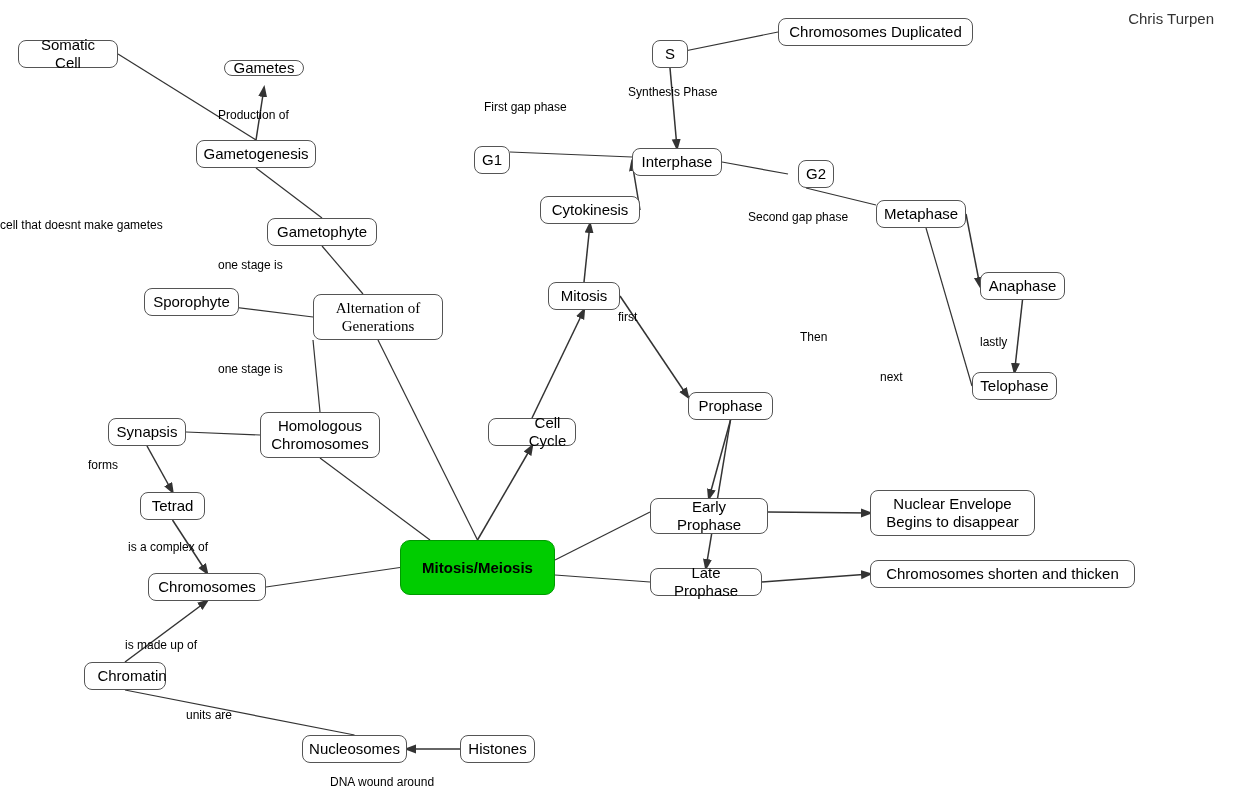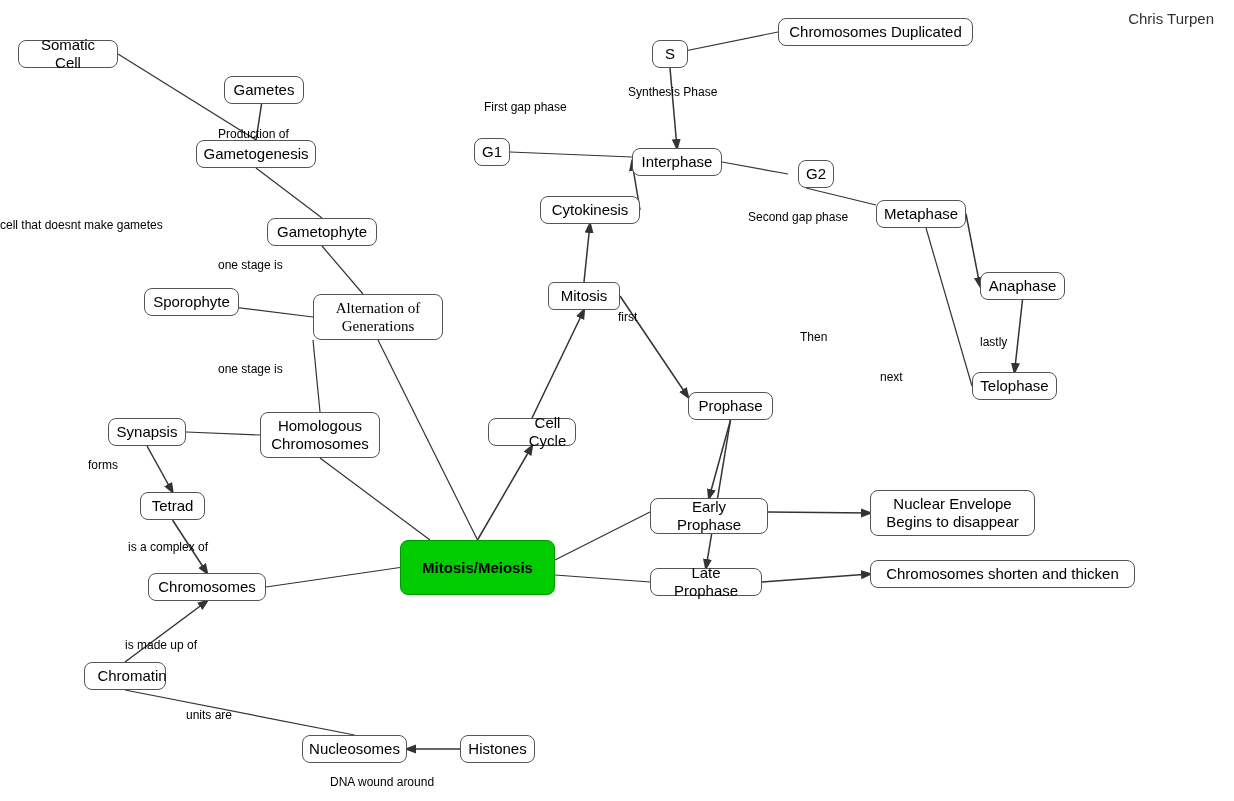--- a/index.html
+++ b/index.html
@@ -93,55 +93,55 @@
     <line x1="1022.5" y1="300" x2="1014.5" y2="372" stroke="#333" stroke-width="1.5" marker-end="url(#arrow)"></line>
     <line x1="972" y1="386" x2="926" y2="228" stroke="#333" stroke-width="1.2"></line>
     <line x1="555" y1="560" x2="650" y2="512" stroke="#333" stroke-width="1.2"></line>
     <line x1="555" y1="575" x2="650" y2="582" stroke="#333" stroke-width="1.2"></line>
   </svg>
 
 <div class="author">Chris Turpen</div>
 
 <div id="nodes-container">
     <div class="node" style="left: 18px; top: 40px; width: 100px; height: 28px; display: flex; align-items: center; justify-content: center; line-height: 1.2; white-space: pre-wrap;">Somatic Cell</div>
-    <div class="node" style="left: 224px; top: 60px; width: 80px; height: 28px; display: flex; align-items: center; justify-content: center; line-height: 1.2; white-space: pre-wrap; margin-top: 16px;">Gametes</div>
+    <div class="node" style="left: 224px; top: 60px; width: 80px; height: 16px; display: flex; align-items: center; justify-content: center; line-height: 1.2; white-space: pre-wrap;">Gametes</div>
     <div class="node" style="left: 196px; top: 140px; width: 120px; height: 28px; display: flex; align-items: center; justify-content: center; line-height: 1.2; white-space: pre-wrap;">Gametogenesis</div>
     <div class="node" style="left: 267px; top: 218px; width: 110px; height: 28px; display: flex; align-items: center; justify-content: center; line-height: 1.2; white-space: pre-wrap;">Gametophyte</div>
     <div class="node" style="left: 144px; top: 288px; width: 95px; height: 28px; display: flex; align-items: center; justify-content: center; line-height: 1.2; white-space: pre-wrap;">Sporophyte</div>
     <div class="node" style="left: 313px; top: 294px; width: 130px; height: 46px; display: flex; align-items: center; justify-content: center; line-height: 1.2; white-space: pre-wrap; font-family: Liberation Serif, serif;">Alternation of
 Generations</div>
     <div class="node" style="left: 108px; top: 418px; width: 78px; height: 28px; display: flex; align-items: center; justify-content: center; line-height: 1.2; white-space: pre-wrap;">Synapsis</div>
     <div class="node" style="left: 260px; top: 412px; width: 120px; height: 46px; display: flex; align-items: center; justify-content: center; line-height: 1.2; white-space: pre-wrap;">Homologous
 Chromosomes</div>
     <div class="node" style="left: 140px; top: 492px; width: 65px; height: 28px; display: flex; align-items: center; justify-content: center; line-height: 1.2; white-space: pre-wrap;">Tetrad</div>
     <div class="node" style="left: 148px; top: 573px; width: 118px; height: 28px; display: flex; align-items: center; justify-content: center; line-height: 1.2; white-space: pre-wrap;">Chromosomes</div>
     <div class="node" style="left: 84px; top: 662px; width: 82px; height: 28px; display: flex; align-items: center; justify-content: center; line-height: 1.2; white-space: pre-wrap; padding-left: 24px;">Chromatin</div>
     <div class="node" style="left: 302px; top: 735px; width: 105px; height: 28px; display: flex; align-items: center; justify-content: center; line-height: 1.2; white-space: pre-wrap;">Nucleosomes</div>
     <div class="node" style="left: 460px; top: 735px; width: 75px; height: 28px; display: flex; align-items: center; justify-content: center; line-height: 1.2; white-space: pre-wrap;">Histones</div>
-    <div class="node node-green" style="left: 400px; top: 540px; width: 155px; height: 55px; display: flex; align-items: center; justify-content: center; line-height: 1.2; white-space: pre-wrap;">Mitosis/Meiosis</div>
+    <div class="node node-green" style="left: 400px; top: 540px; width: 155px; height: 55px; display: flex; align-items: center; justify-content: center; line-height: 1.2; white-space: pre-wrap; border-radius: 10px;">Mitosis/Meiosis</div>
     <div class="node" style="left: 488px; top: 418px; width: 88px; height: 28px; display: flex; align-items: center; justify-content: center; line-height: 1.2; white-space: pre-wrap; padding-left: 41px;">Cell Cycle</div>
-    <div class="node" style="left: 548px; top: 282px; width: 72px; height: 28px; display: flex; align-items: center; justify-content: center; line-height: 1.2; white-space: pre-wrap; border-radius: 6px;">Mitosis</div>
+    <div class="node" style="left: 548px; top: 282px; width: 72px; height: 28px; display: flex; align-items: center; justify-content: center; line-height: 1.2; white-space: pre-wrap;">Mitosis</div>
     <div class="node" style="left: 540px; top: 196px; width: 100px; height: 28px; display: flex; align-items: center; justify-content: center; line-height: 1.2; white-space: pre-wrap;">Cytokinesis</div>
     <div class="node" style="left: 632px; top: 148px; width: 90px; height: 28px; display: flex; align-items: center; justify-content: center; line-height: 1.2; white-space: pre-wrap;">Interphase</div>
-    <div class="node" style="left: 474px; top: 138px; width: 36px; height: 28px; display: flex; align-items: center; justify-content: center; line-height: 1.2; white-space: pre-wrap;">G1</div>
+    <div class="node" style="left: 474px; top: 146px; width: 36px; height: 28px; display: flex; align-items: center; justify-content: center; line-height: 1.2; white-space: pre-wrap;">G1</div>
     <div class="node" style="left: 652px; top: 40px; width: 36px; height: 28px; display: flex; align-items: center; justify-content: center; line-height: 1.2; white-space: pre-wrap;">S</div>
     <div class="node" style="left: 788px; top: 160px; width: 36px; height: 28px; display: flex; align-items: center; justify-content: center; line-height: 1.2; white-space: pre-wrap; margin-left: 10px;">G2</div>
     <div class="node" style="left: 778px; top: 18px; width: 195px; height: 28px; display: flex; align-items: center; justify-content: center; line-height: 1.2; white-space: pre-wrap;">Chromosomes Duplicated</div>
     <div class="node" style="left: 688px; top: 392px; width: 85px; height: 28px; display: flex; align-items: center; justify-content: center; line-height: 1.2; white-space: pre-wrap;">Prophase</div>
     <div class="node" style="left: 876px; top: 200px; width: 90px; height: 28px; display: flex; align-items: center; justify-content: center; line-height: 1.2; white-space: pre-wrap;">Metaphase</div>
     <div class="node" style="left: 980px; top: 272px; width: 85px; height: 28px; display: flex; align-items: center; justify-content: center; line-height: 1.2; white-space: pre-wrap;">Anaphase</div>
     <div class="node" style="left: 972px; top: 372px; width: 85px; height: 28px; display: flex; align-items: center; justify-content: center; line-height: 1.2; white-space: pre-wrap;">Telophase</div>
     <div class="node" style="left: 650px; top: 498px; width: 118px; height: 36px; display: flex; align-items: center; justify-content: center; line-height: 1.2; white-space: pre-wrap;">Early Prophase</div>
     <div class="node" style="left: 650px; top: 568px; width: 112px; height: 28px; display: flex; align-items: center; justify-content: center; line-height: 1.2; white-space: pre-wrap;">Late Prophase</div>
     <div class="node" style="left: 870px; top: 490px; width: 165px; height: 46px; display: flex; align-items: center; justify-content: center; line-height: 1.2; white-space: pre-wrap;">Nuclear Envelope
 Begins to disappear</div>
     <div class="node" style="left: 870px; top: 560px; width: 265px; height: 28px; display: flex; align-items: center; justify-content: center; line-height: 1.2; white-space: pre-wrap;">Chromosomes shorten and thicken</div>
   </div>
 <div id="labels-container">
-    <div class="label" style="left: 218px; top: 108px; margin-top: 19px;">Production of</div>
+    <div class="label" style="left: 218px; top: 108px;">Production of</div>
     <div class="label" style="left: 0px; top: 218px;">cell that doesnt make gametes</div>
     <div class="label" style="left: 218px; top: 258px;">one stage is</div>
     <div class="label" style="left: 218px; top: 362px;">one stage is</div>
     <div class="label" style="left: 88px; top: 458px;">forms</div>
     <div class="label" style="left: 128px; top: 540px;">is a complex of</div>
     <div class="label" style="left: 125px; top: 638px;">is made up of</div>
     <div class="label" style="left: 186px; top: 708px;">units are</div>
     <div class="label" style="left: 330px; top: 775px;">DNA wound around</div>
     <div class="label" style="left: 484px; top: 100px;">First gap phase</div>
     <div class="label" style="left: 628px; top: 85px;">Synthesis Phase</div>

